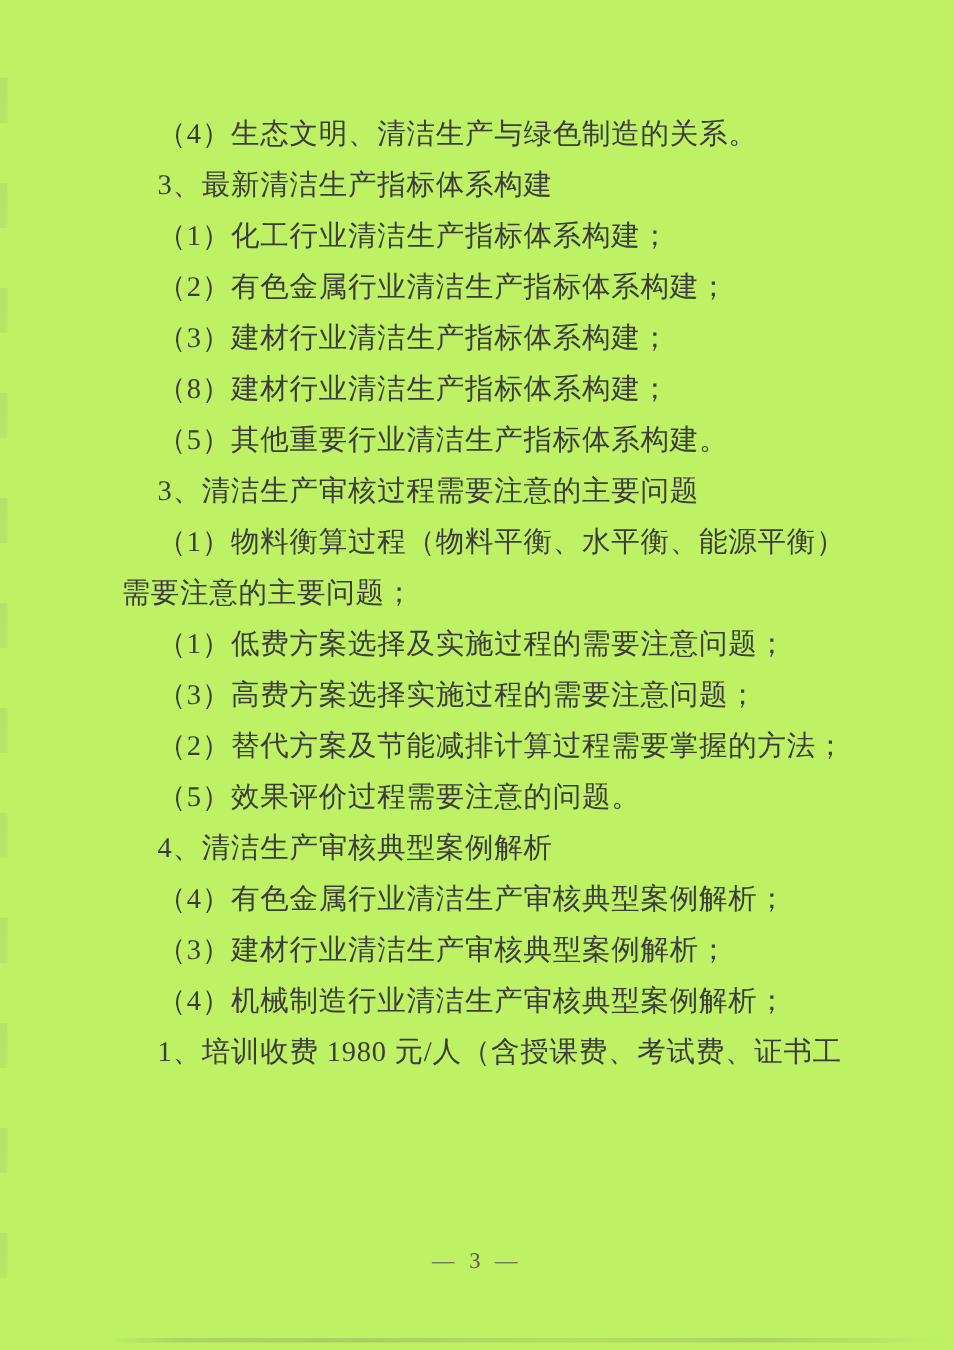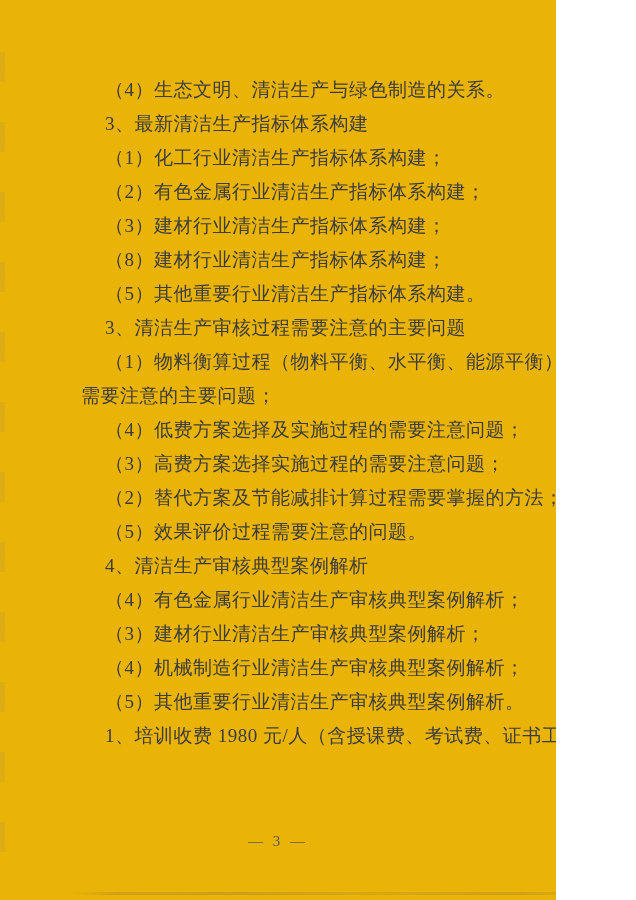--- a/index.html
+++ b/index.html
@@ -2,23 +2,23 @@
 <html lang="zh"><head>
 <meta charset="utf-8">
 <style>
   html, body {
     margin: 0;
     padding: 0;
     background: #ffffff;
   }
   .page {
     position: relative;
-    width: 556px;
+    width: 636px;
     height: 900px;
-    background: #eab308;
+    background: #bef264;
     overflow: hidden;
     font-family: "Liberation Serif", "DejaVu Serif", serif;
   }
   
   .scan-left {
     position: absolute;
     left: 0;
     top: 52px;
     width: 5px;
     height: 820px;
@@ -86,29 +86,28 @@
     <div class="line indent">（4）生态文明、清洁生产与绿色制造的关系。</div>
     <div class="line indent">3、最新清洁生产指标体系构建</div>
     <div class="line indent">（1）化工行业清洁生产指标体系构建；</div>
     <div class="line indent">（2）有色金属行业清洁生产指标体系构建；</div>
     <div class="line indent">（3）建材行业清洁生产指标体系构建；</div>
     <div class="line indent">（8）建材行业清洁生产指标体系构建；</div>
     <div class="line indent">（5）其他重要行业清洁生产指标体系构建。</div>
     <div class="line indent">3、清洁生产审核过程需要注意的主要问题</div>
     <div class="line indent">（1）物料衡算过程（物料平衡、水平衡、能源平衡）</div>
     <div class="line">需要注意的主要问题；</div>
-    <div class="line indent">（4）低费方案选择及实施过程的需要注意问题；</div>
+    <div class="line indent">（1）低费方案选择及实施过程的需要注意问题；</div>
     <div class="line indent">（3）高费方案选择实施过程的需要注意问题；</div>
     <div class="line indent">（2）替代方案及节能减排计算过程需要掌握的方法；</div>
     <div class="line indent">（5）效果评价过程需要注意的问题。</div>
     <div class="line indent">4、清洁生产审核典型案例解析</div>
     <div class="line indent">（4）有色金属行业清洁生产审核典型案例解析；</div>
     <div class="line indent">（3）建材行业清洁生产审核典型案例解析；</div>
     <div class="line indent">（4）机械制造行业清洁生产审核典型案例解析；</div>
-    <div class="line indent">（5）其他重要行业清洁生产审核典型案例解析。</div>
     <div class="line indent">1、培训收费 1980 元/人（含授课费、考试费、证书工</div>
   </main>
 
   <div class="page-number">— 3 —</div>
 
   <div class="scan-bottom"></div>
 
 </div>
 
 </body></html>

